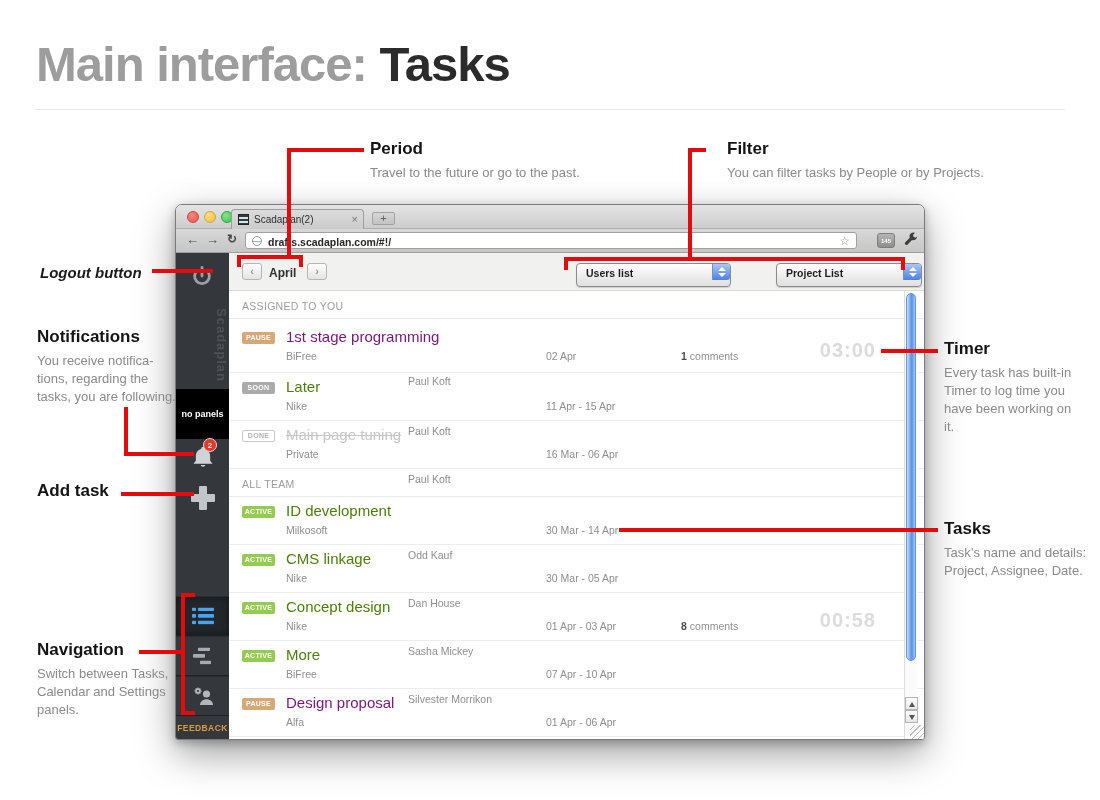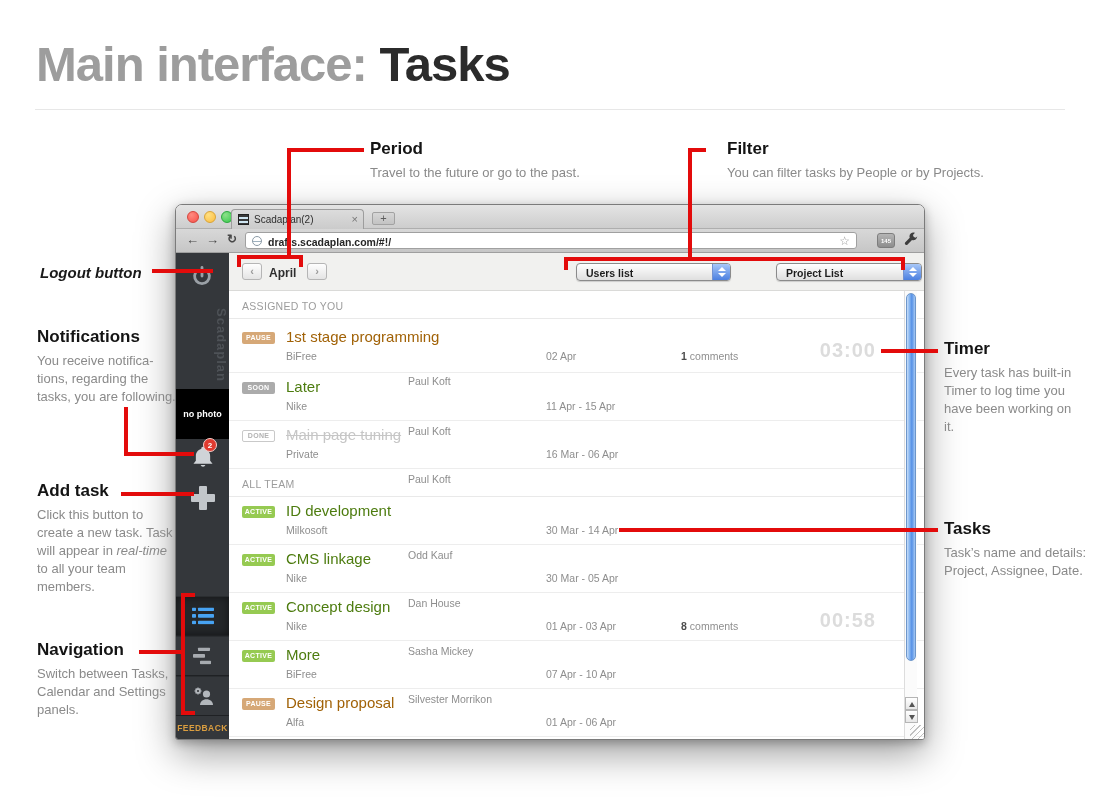--- a/index.html
+++ b/index.html
@@ -106,21 +106,21 @@
   .sb-feedback { position:absolute; left:0; bottom:6px; width:53px; text-align:center;
                  color:#d99d40; font-size:8.5px; font-weight:bold; letter-spacing:.4px; }
 
   .main { position:absolute; left:53px; top:0; right:0; bottom:0; background:#fff; }
   .filterbar { position:absolute; left:0; top:0; right:0; height:38px; background:#f1f1ef; border-bottom:1px solid #dadad8; }
   .month-btn { position:absolute; top:10px; width:20px; height:17px; border:1px solid #b5b5b5; border-radius:3px;
                background:linear-gradient(#fefefe,#e4e4e4); color:#9a9a9a; font-size:11px; font-weight:bold;
                text-align:center; line-height:15px; }
   .mb-prev { left:13px; } .mb-next { left:78px; }
   .month-label { position:absolute; left:40px; top:13px; font-size:12px; font-weight:bold; color:#2e2e2e; }
-  .aqua-select { position:absolute; top:10px; height:18px; border:1px solid #8b8b8b; border-radius:4px;
+  .aqua-select { position:absolute; top:10px; height:24px; border:1px solid #8b8b8b; border-radius:4px;
                  background:linear-gradient(#ffffff,#dfdfdf); box-shadow:0 1px 1px rgba(0,0,0,.15); }
   .sel-users { left:347px; width:155px; }
   .sel-projects { left:547px; width:146px; }
   .aqua-select .sel-label { position:absolute; left:9px; top:3px; font-size:10.5px; font-weight:bold; color:#1d1d1d; }
   .aqua-cap { position:absolute; right:0; top:0; width:18px; height:16px; border-radius:0 3px 3px 0;
               background:linear-gradient(#a8c8f8,#4c80e0); border-left:1px solid #7292d2; }
   .tri-up, .tri-dn { position:absolute; left:5px; width:0; height:0; border-left:4px solid transparent; border-right:4px solid transparent; }
   .tri-up { top:3px; border-bottom:4px solid #fff; }
   .tri-dn { bottom:3px; border-top:4px solid #fff; }
 
@@ -131,21 +131,21 @@
   .row.tall { height:54px; }
   .badge { position:absolute; left:13px; top:9px; width:33px; height:12px; border-radius:2px;
            font-size:7px; font-weight:bold; color:#fff; text-align:center; line-height:12px; letter-spacing:.3px; }
   .row.tall .badge { top:13px; }
   .badge.pause { background:#d6a877; }
   .badge.soon  { background:#ababab; }
   .badge.done  { background:#fff; border:1px solid #c9c9c9; color:#b2b2b2; line-height:10px; }
   .badge.active{ background:#96ca52; }
   .rtitle { position:absolute; left:57px; top:5px; font-size:15px; color:#4d7c0f; }
   .row.tall .rtitle { top:9px; }
-  .rtitle.muted { color:#a16207; }
+  .rtitle.muted { color:#701a75; }
   .rtitle.struck { color:#c6c6c6; text-decoration:line-through; }
   .cell { position:absolute; top:27px; font-size:10.5px; color:#8e8e8e; }
   .row.tall .cell { top:31px; }
   .c-project { left:57px; } .c-assignee { left:179px;margin-top:25px; } .c-date { left:317px; } .c-comments { left:452px; }
   .c-comments .cnum { font-weight:bold; color:#4c4c4c; }
   .c-comments .cword { margin-left:3px; }
   .timer { position:absolute; right:48px; top:16px; font-size:20px; font-weight:bold; color:#dcdcdc; letter-spacing:1px; }
   .row.tall .timer { top:20px; }
 
   
@@ -178,25 +178,20 @@
   </div>
   <div class="co co-logout">Logout button</div>
   <div class="co co-notif">
     <h3>Notifications</h3>
     <p>You receive notifica-
 tions, regarding the
 tasks, you are following.</p>
   </div>
   <div class="co co-add">
     <h3>Add task</h3>
-    <p><span>Click this button to
-create a new task. Task
-will appear in </span><em>real-time</em><span>
-to all your team
-members.</span></p>
   </div>
   <div class="co co-nav">
     <h3>Navigation</h3>
     <p>Switch between Tasks,
 Calendar and Settings
 panels.</p>
   </div>
   <div class="co co-timer">
     <h3>Timer</h3>
     <p>Every task has built-in
@@ -265,21 +260,21 @@
     <div class="app">
 
       <div class="sidebar">
         <span class="sb-power">
           <svg width="26" height="26" viewBox="0 0 26 26" fill="none" stroke="#9aa0a6" stroke-width="2.8" stroke-linecap="round">
             <path d="M13 3.5v8.5"></path>
               <path d="M8.4 6.4a7.4 7.4 0 1 0 9.2 0"></path>
           </svg>
         </span>
         <div class="sb-logo">Scadaplan</div>
-        <div class="sb-avatar">no photo</div>
+        <div class="sb-avatar">no panels</div>
         <span class="sb-bell">
           <svg width="26" height="24" viewBox="0 0 24 22">
             <g fill="#cfd3d7">
               <path d="M12 1.5c.9 0 1.6.7 1.6 1.6v.6c3 .7 5 3.2 5 6.3v4.5l2.2 2.8H3.2l2.2-2.8V10c0-3.1 2-5.6 5-6.3v-.6c0-.9.7-1.6 1.6-1.6z"></path>
               <path d="M9.8 18.3a2.3 2.3 0 0 0 4.4 0z"></path>
             </g>
           </svg>
         </span>
         <span class="sb-bell-badge">2</span>
         <span class="sb-plus"></span>

